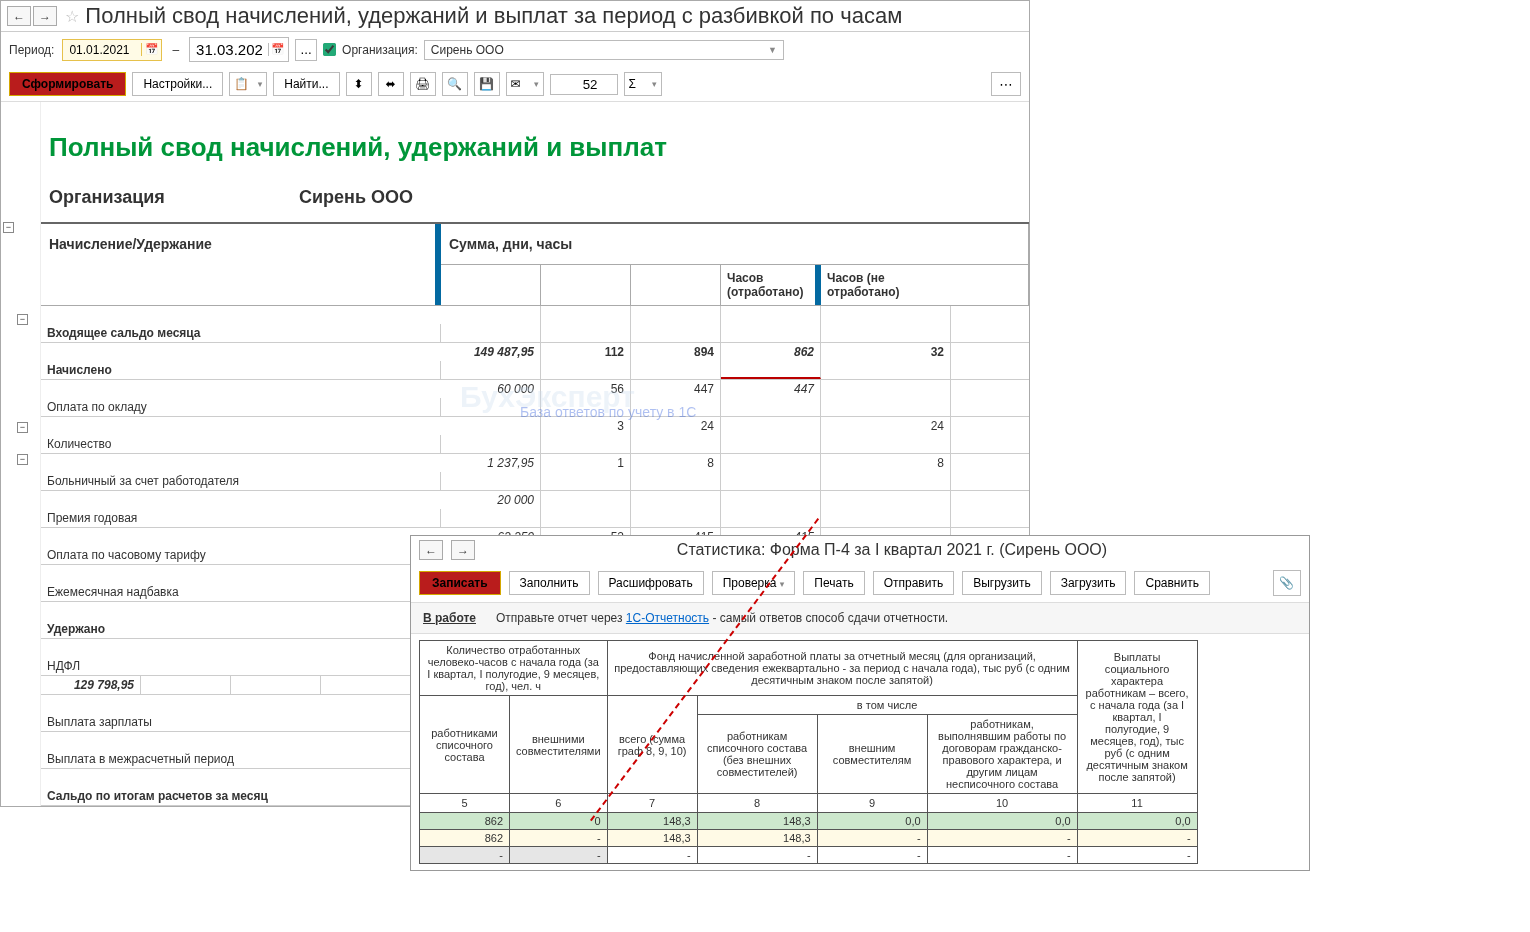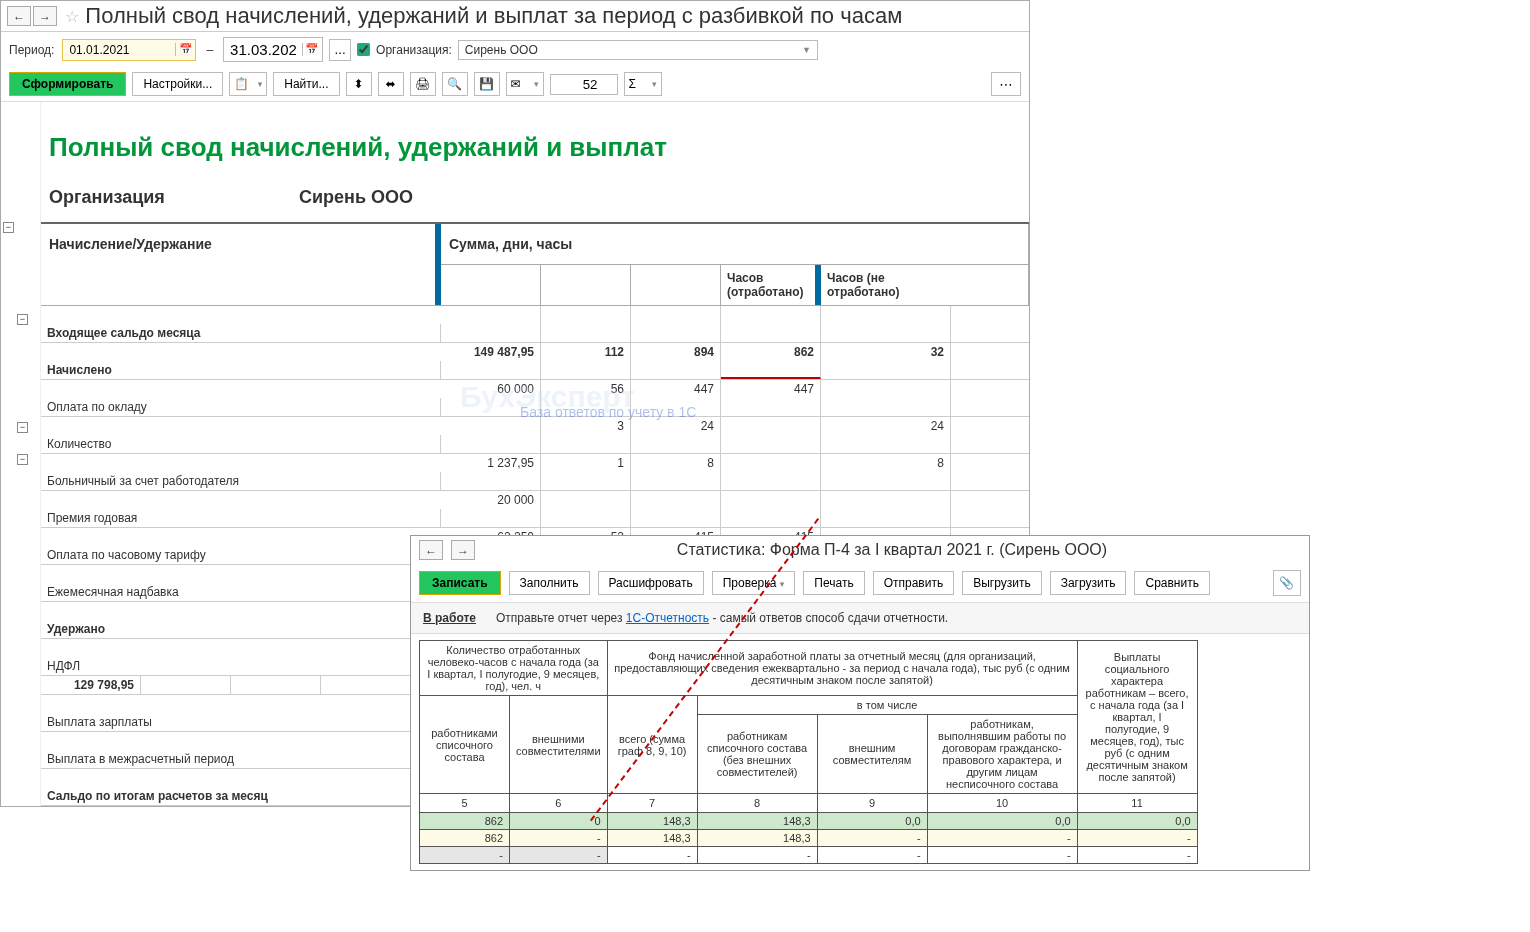--- a/index.html
+++ b/index.html
@@ -5,52 +5,52 @@
 * { box-sizing: border-box; margin: 0; padding: 0; }
 body { font-family: Arial, sans-serif; font-size: 12px; background: #fff; color: #333; position: relative; width: 1530px; height: 932px; }
 .window1 { position: absolute; left: 0; top: 0; width: 1030px; border: 1px solid #aaa; background: #fff; }
 .window2 { position: absolute; left: 410px; top: 535px; width: 900px; border: 1px solid #999; background: #fff; }
 .titlebar { display: flex; align-items: center; padding: 2px 6px; border-bottom: 1px solid #ccc; background: #fff; }
 .nav-btn { width: 24px; height: 20px; border: 1px solid #aaa; background: #f7f7f7; display: flex; align-items: center; justify-content: center; font-size: 12px; margin-right: 2px; cursor: pointer; }
 .star { color: #bbb; font-size: 16px; margin: 0 6px; }
 .titlebar h1 { font-size: 22px; font-weight: normal; }
 .filterbar { display: flex; align-items: center; padding: 5px 8px; gap: 6px; }
 .period-label { margin-right: 2px; }
-.date-field { display: flex; align-items: center; border: 1px solid #e6c14b; background: #fffbe6; gap: 34px; }
+.date-field { display: flex; align-items: center; border: 1px solid #e6c14b; background: #fffbe6; }
 .date-field input { border: none; background: transparent; width: 78px; padding: 3px 6px; font-size: 12px; }
 .date-field .cal { width: 20px; text-align: center; border-left: 1px solid #e6c14b; cursor: pointer; font-size: 11px; }
 .dash { margin: 0 4px; }
 .date-field2 { display: flex; align-items: center; border: 1px solid #bbb; }
 .date-field2 input { border: none; width: 78px; padding: 3px 6px; font-size: 15px; }
 .date-field2 .cal { width: 20px; text-align: center; border-left: 1px solid #bbb; cursor: pointer; font-size: 11px; }
 .sq-btn { width: 22px; height: 22px; border: 1px solid #bbb; background: #fff; cursor: pointer; display: inline-flex; align-items: center; justify-content: center; }
 .chk { width: 13px; height: 13px; accent-color: #2a7; }
 .org-select { border: 1px solid #bbb; padding: 2px 6px; width: 360px; display: flex; justify-content: space-between; align-items: center; cursor: pointer; }
 .drop { color: #888; font-size: 9px; }
 .toolbar { display: flex; align-items: center; padding: 5px 8px; gap: 6px; border-bottom: 1px solid #ddd; }
-.btn-yellow { background: #22c55e; border: 1px solid #d4a800; padding: 4px 12px; font-weight: bold; cursor: pointer; font-size: 12px; }
+.btn-yellow { background: #b91c1c; border: 1px solid #d4a800; padding: 4px 12px; font-weight: bold; cursor: pointer; font-size: 12px; }
 .btn-plain { background: #fff; border: 1px solid #bbb; padding: 4px 10px; cursor: pointer; font-size: 12px; }
 .tb-btn { width: 26px; height: 24px; border: 1px solid #bbb; background: #fff; cursor: pointer; display: inline-flex; align-items: center; justify-content: center; font-size: 12px; }
 .tb-drop { width: 38px; justify-content: space-between; padding: 0 4px; }
 .spacer { flex: 1; }
 .more-btn { width: 30px; height: 24px; border: 1px solid #bbb; background: #fff; cursor: pointer; }
 .report-area { display: flex; }
 .tree-col { width: 40px; border-right: 1px solid #eee; position: relative; }
 .tree-toggle { position: absolute; width: 11px; height: 11px; border: 1px solid #888; background: #fff; font-size: 9px; line-height: 9px; text-align: center; cursor: pointer; }
 .report-body { flex: 1; padding: 10px 0 0 0; }
 .report-title { color: #009639; font-size: 26px; font-weight: bold; padding: 20px 0 14px 8px; }
 .org-row { display: flex; font-size: 18px; font-weight: bold; padding: 10px 8px 14px 8px; }
 .org-row .lbl { width: 250px; }
 .header-row { display: flex; border-top: 2px solid #666; border-bottom: 1px solid #aaa; }
 .hcell { padding: 12px 8px; border-right: 6px solid #0369a1; font-size: 14px; font-weight: bold; }
 .grid-row { display: flex; border-bottom: 1px solid #ccc; }
 .gcell { padding: 2px 6px; border-right: 1px solid #ccc; font-size: 12px; }
 .gcell.name { flex: 0 0 400px; margin-top: 18px; }
 .gcell.num { flex: 0 0 90px; text-align: right; }
-.gcell.num.wide { flex: 0 0 100px; }
+.gcell.num.wide { flex: 0 0 100px; font-style: italic; }
 .gcell.num.last { flex: 0 0 130px; }
 .bold { font-weight: bold; }
 .red-underline { border-bottom: 2px solid #b00; }
 
 .w2-title { display: flex; align-items: center; padding: 4px 8px; gap: 6px; }
 .w2-title h2 { font-size: 16px; font-weight: normal; flex: 1; text-align: center; }
 .w2-toolbar { display: flex; align-items: center; padding: 6px 8px; gap: 8px; border-bottom: 1px solid #ddd; }
 .clip-btn { width: 28px; height: 26px; border: 1px solid #bbb; background: #fff; display: flex; align-items: center; justify-content: center; }
 .status-bar { padding: 8px 12px; background: #f6f6f6; border-bottom: 1px solid #ddd; font-size: 12px; }
 .status-bar a { color: #0066cc; text-decoration: underline; }

